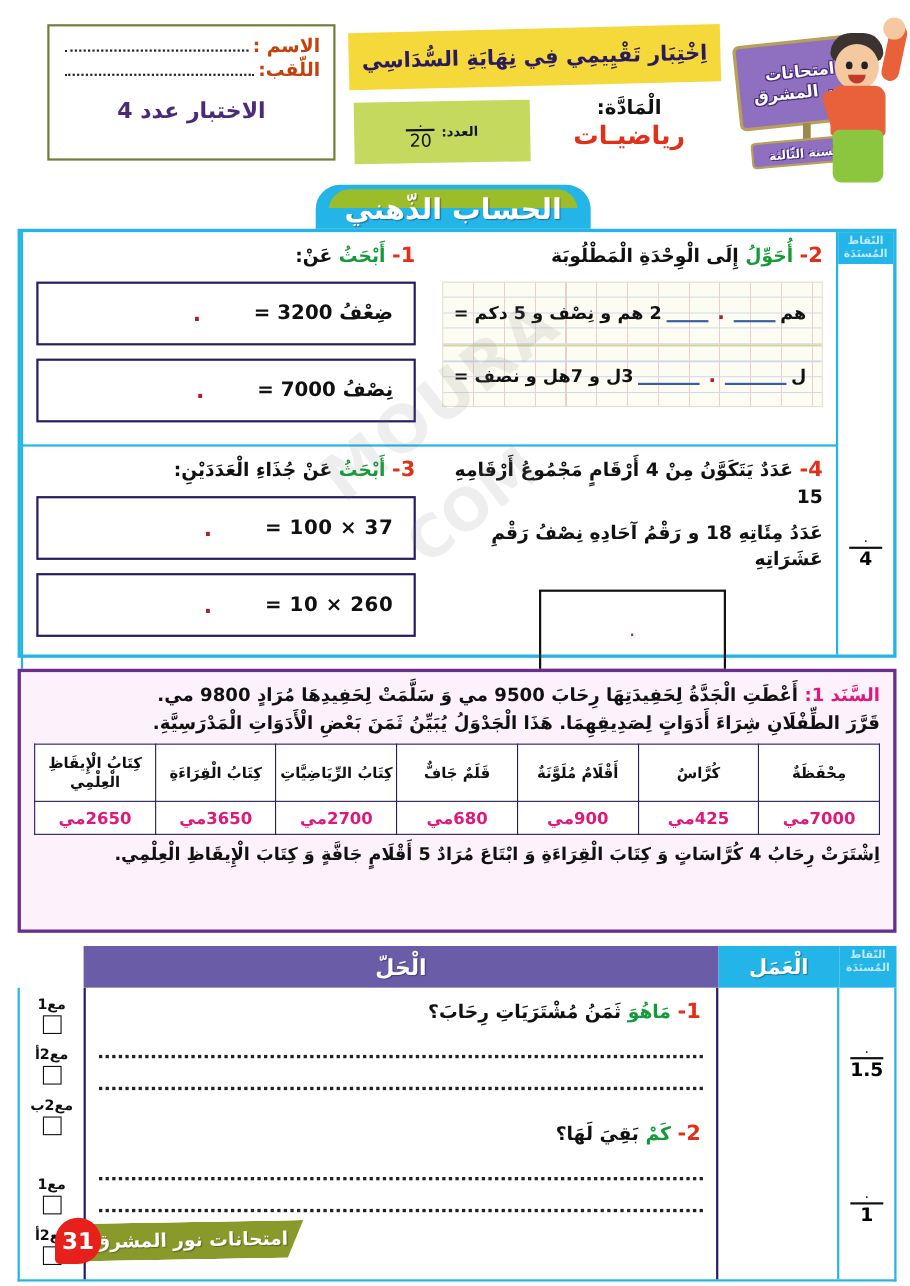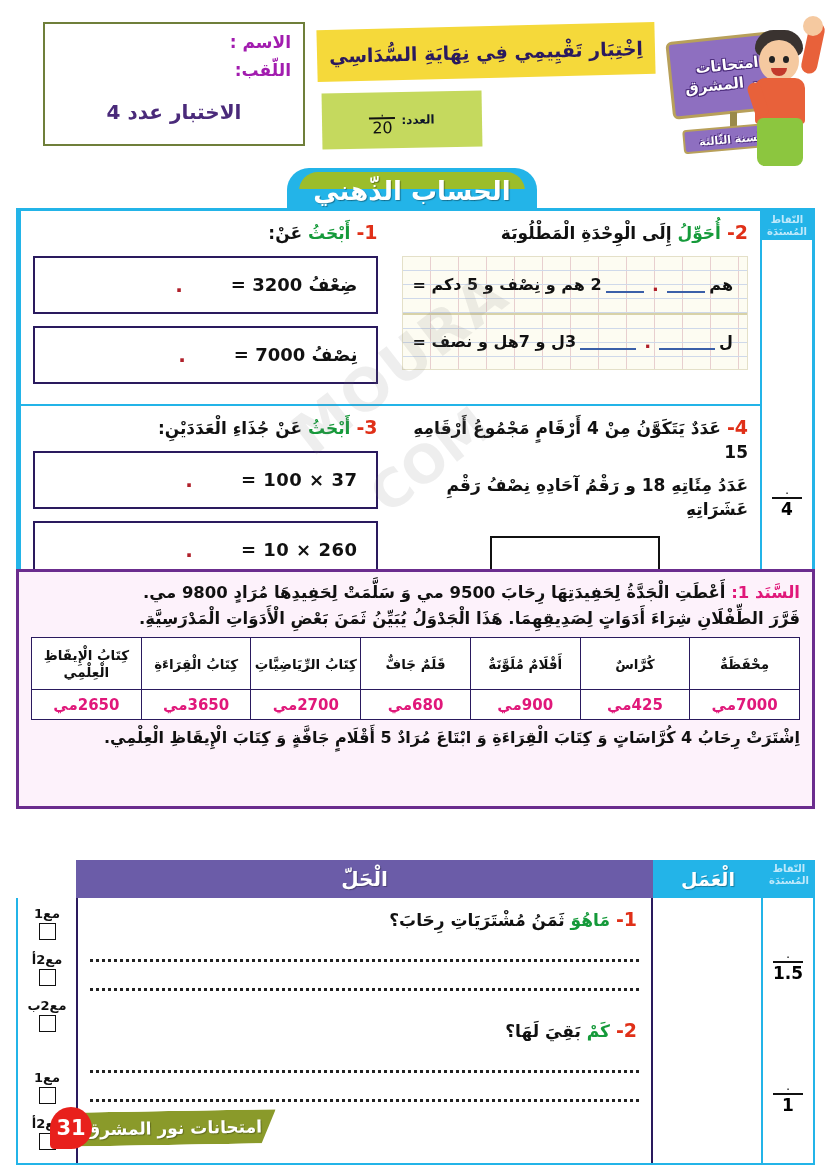--- a/index.html
+++ b/index.html
@@ -20,23 +20,23 @@
     width: 827px; height: 168px;
   }
   .name-box {
     position: absolute; top: 22px; right: 522px;
     width: 262px; height: 124px;
     border: 2px solid #6f7f3a;
     background: #ffffff;
     padding: 8px 12px 0 12px;
   }
   .name-row {
-    display: flex; flex-direction: column;
+    display: flex; flex-direction: row;
     align-items: baseline;
-    font-size: 17px; font-weight: bold; color: #a21caf;
+    font-size: 17px; font-weight: bold; color: #c2410c;
     margin-bottom: 2px;
     justify-content: flex-end;
   }
   .name-row .lbl { white-space: nowrap; }
   .dotline {
     flex: 1;
     border-bottom: 2.5px dotted #222;
     margin: 0 4px 4px 2px;
     height: 10px;
   }
@@ -234,21 +234,21 @@
   .rect-answer {
     border: 2px solid #111;
     width: 170px; height: 74px;
     margin: 14px auto 0 auto;
     display: flex; align-items: center; justify-content: center;
     color: #b0202a; font-size: 18px;
   }
 
   
   .snd-panel {
-    position: absolute; top: 569px; left: 16px; right: 12px;
+    position: absolute; top: 608px; left: 16px; right: 12px;
     height: 240px;
     border: 3px solid #6b2d8e;
     background: #fdf2fb;
     padding: 8px 12px;
   }
   .snd-text { font-size: 16.5px; font-weight: bold; color: #111; line-height: 1.55; }
   .snd-label { color: #e0187a; font-weight: bold; }
 
   table.price {
     width: 100%;
@@ -388,20 +388,24 @@
       <span class="lbl">اللّقب:</span>
       <span class="dotline"></span>
     </div>
     <div class="exam-no">الاختبار عدد 4</div>
   </div>
 
   <div class="yellow-banner">
     <span>اِخْتِبَار تَقْيِيمِي فِي نِهَايَةِ السُّدَاسِي</span>
   </div>
 
+  <div class="subject">
+    <div class="s-lbl">الْمَادَّة:</div>
+    <div class="s-val">رياضيـات</div>
+  </div>
 
   <div class="score-box">
     <span class="sb-lbl">العدد:</span>
     <span class="frac">
       <span class="num">.</span>
       <span class="bar"></span>
       <span class="den">20</span>
     </span>
   </div>
 

